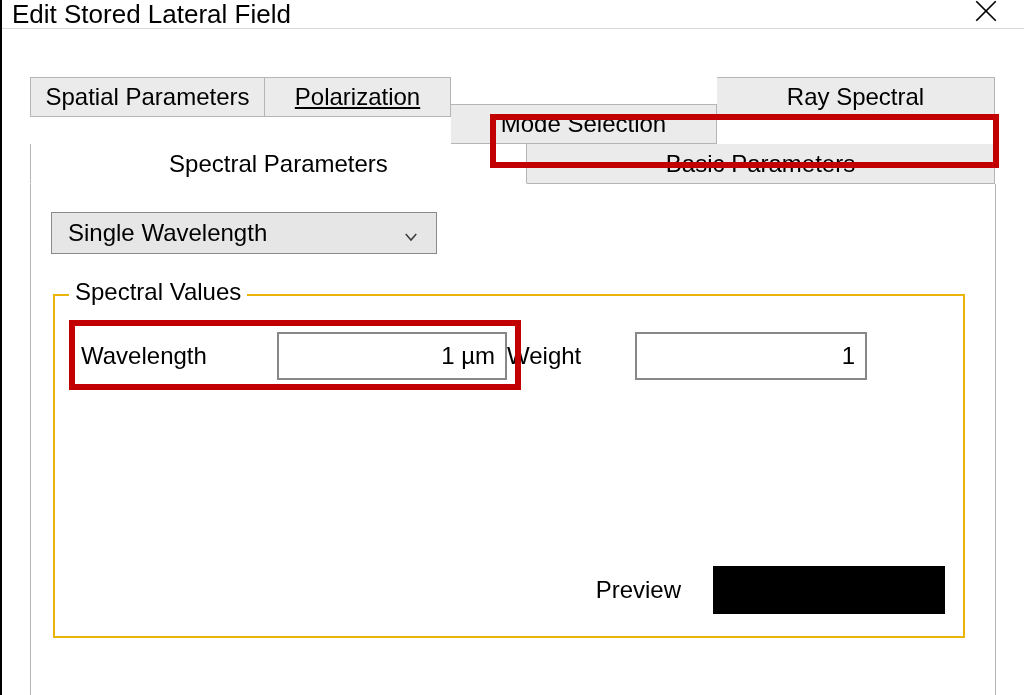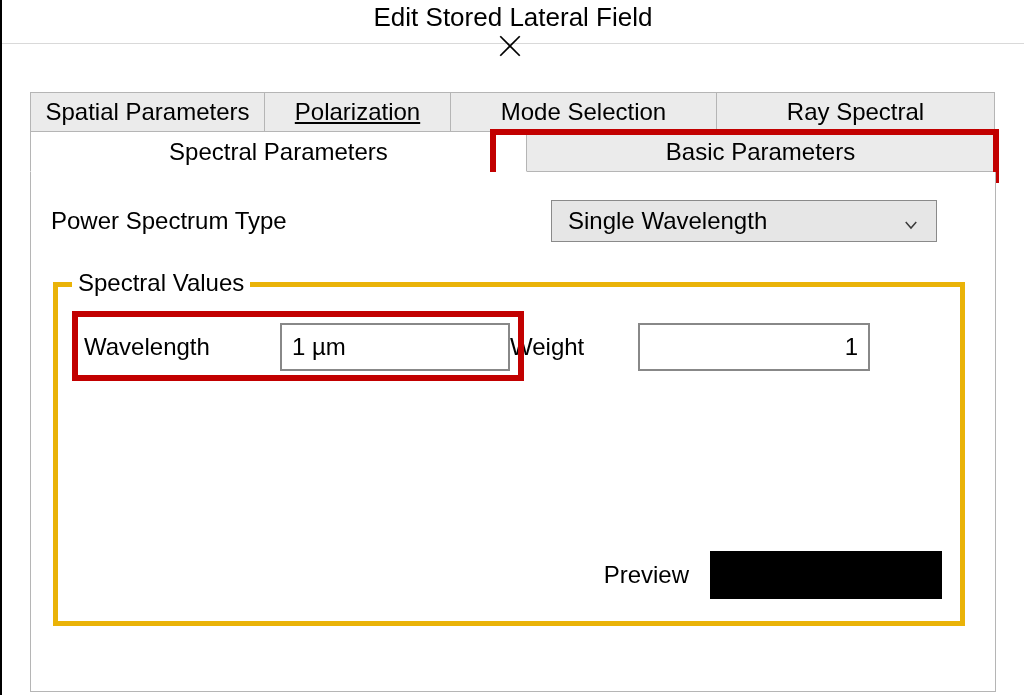--- a/index.html
+++ b/index.html
@@ -13,26 +13,25 @@
     overflow: hidden;
   }
   .window {
     width: 1024px; height: 695px;
     border-left: 2px solid #000;
     background: #fff;
     display: flex;
     flex-direction: column;
   }
   .titlebar {
-    height: 44px;
+    height: 29px;
     display: flex;
     align-items: center;
     padding: 2px 10px 2px 10px;
     border-bottom: 1px solid #d9d9d9;
-    flex-direction: column;
   }
   .titlebar .title {
     flex: 1;
     font-size: 26px;
   }
   .close-btn {
     width: 44px; height: 44px;
     display: flex; align-items: center; justify-content: center;
     margin-right: 6px;
   }
@@ -59,21 +58,21 @@
     align-items: center;
     justify-content: center;
     font-size: 24px;
     padding: 0 6px;
     white-space: nowrap;
   }
   .tab + .tab { border-left: none; }
   
   .tab.sp  { width: 235px; }
   .tab.pol { width: 186px; text-decoration: underline; }
-  .tab.ms  { width: 266px; }
+  .tab.ms  { width: 266px; margin-top: 27px; }
   .tab.rs  { width: 278px; }
   
   .tabrow2 .tab { border-top: none; }
   .tab.basic  { width: 468px; }
   .tab.spec   { width: 497px; background: #fff; border-bottom-color: #fff; }
 
   
   .spec-highlight {
     position: absolute;
     left: 460px;
@@ -110,21 +109,21 @@
   }
   .dropdown .dd-val { flex: 1; }
   .dropdown .chev {
     width: 18px; height: 18px;
   }
   .dropdown .chev svg { stroke:#3a3a3a; stroke-width:2; fill:none; }
 
   
   .groupbox {
     margin-top: 40px;
-    border: 5px solid #eab308;
+    border: 2px solid #eab308;
     position: relative;
     padding: 36px 18px 18px 18px;
     height: 344px;
   }
   .groupbox .legend {
     position: absolute;
     top: -18px;
     left: 14px;
     background: #fff;
     padding: 0 6px;
@@ -134,20 +133,21 @@
     display: flex;
     align-items: center;
     gap: 0;
     position: relative;
   }
   .wl-label { width: 204px; padding-left: 8px; }
   .wl-input {
     width: 230px;
     height: 48px;
     border: 2px solid #888;
+    text-align: right;
     padding: 0 10px;
     font: inherit;
     background: #fff;
   }
   .weight-label { width: 128px; }
   .weight-input {
     width: 232px;
     height: 48px;
     border: 2px solid #888;
     text-align: right;
@@ -166,21 +166,21 @@
     border: 6px solid #c20000;
     pointer-events: none;
   }
 
   .preview-row {
     position: absolute;
     right: 18px;
     bottom: 22px;
     display: flex;
     align-items: center;
-    gap: 21px;
+    gap: 32px;
   }
   .preview-swatch {
     width: 232px;
     height: 48px;
     background: #000;
     border: 1px solid #000;
   }
 </style>
 </head>
 <body>
@@ -211,21 +211,20 @@
       <div class="tabrow tabrow2">
         <div class="tab spec">Spectral Parameters</div>
         <div class="tab basic">Basic Parameters</div>
       </div>
       <div class="spec-highlight"></div>
     </div>
 
     <div class="tabpage">
 
       <div class="row pstype-row">
-        <div class="label">Power Spectrum Type</div>
         <div class="dropdown">
           <span class="dd-val">Single Wavelength</span>
           <span class="chev">
             <svg viewBox="0 0 24 24">
                 <polyline points="5 8 12 16 19 8"></polyline>
               </svg>
           </span>
         </div>
       </div>
 

